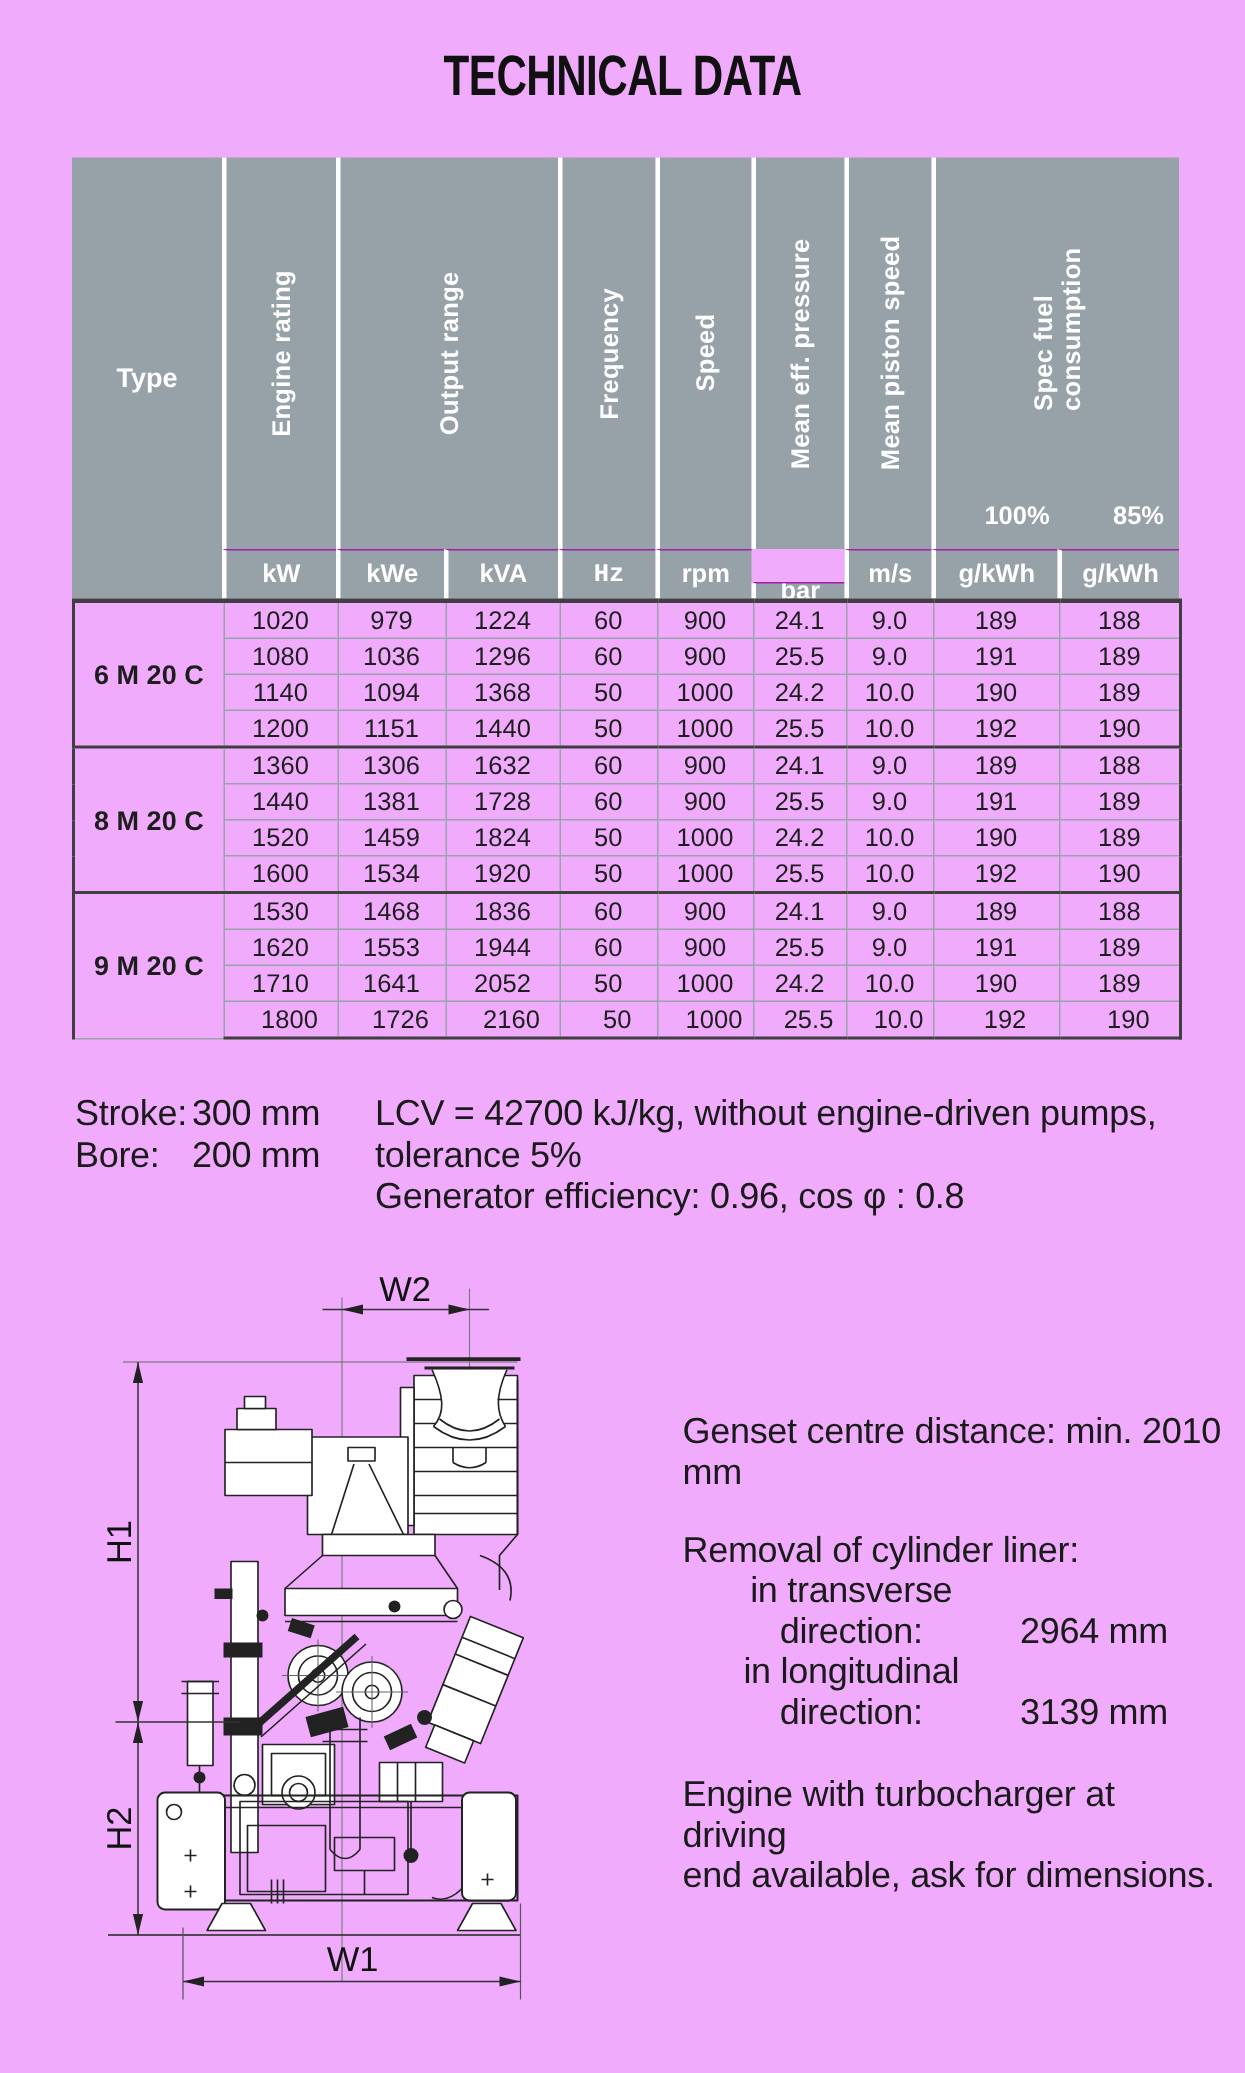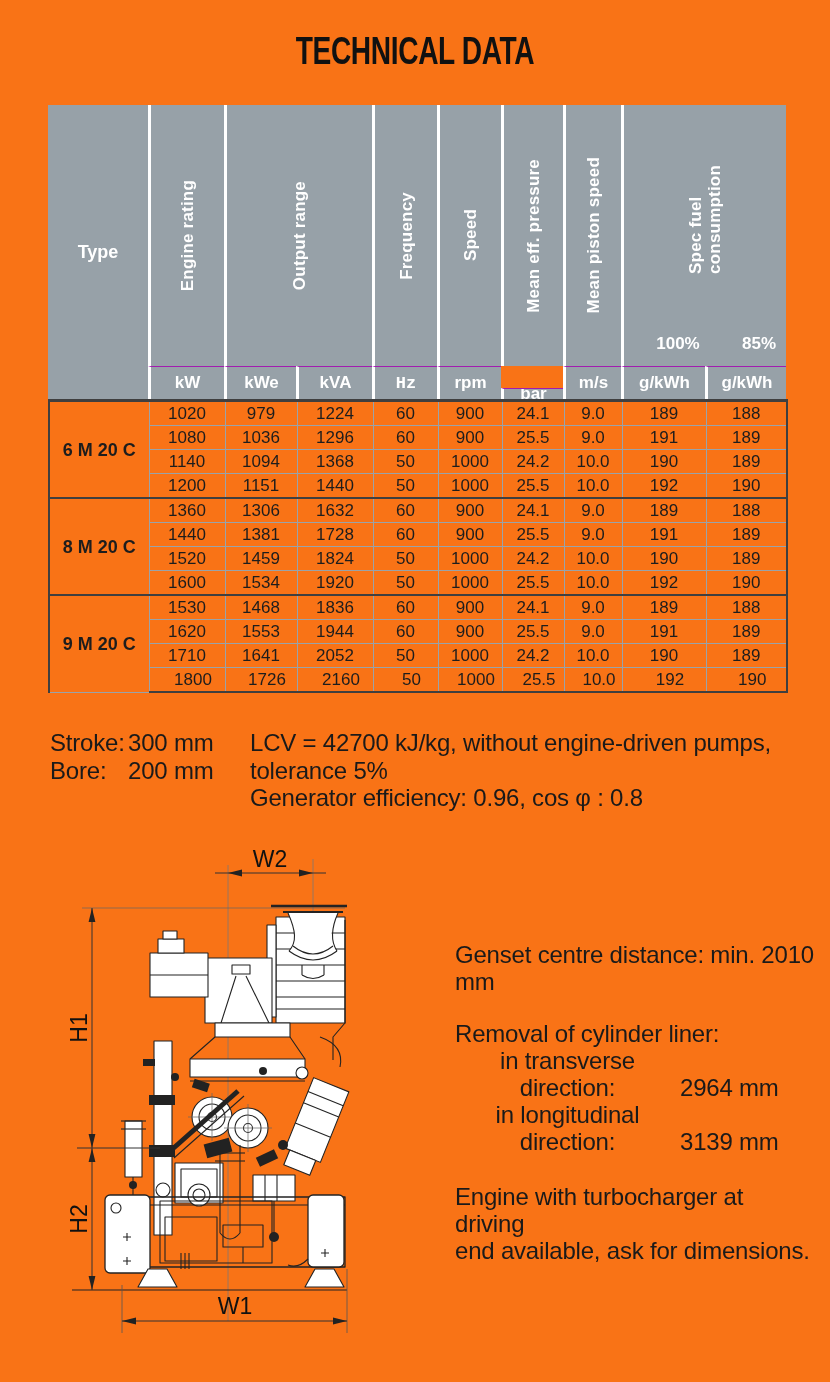--- a/index.html
+++ b/index.html
@@ -1,18 +1,18 @@
 <!DOCTYPE html>
 <html><head>
 <meta charset="utf-8">
 <style>
   html,body { margin:0; padding:0; background:#e8e8e8; }
   .page {
     position:relative; width:830px; height:1382px; margin:0 auto;
-    background:#f97316; overflow:hidden;
+    background:#f0abfc; overflow:hidden;
     font-family:"Liberation Sans","DejaVu Sans",sans-serif;
     color:#1a1a1a;
   }
   
   .title {
     position:absolute; top:30px; left:0; width:830px; margin:0;
     text-align:center; font-size:38px; font-weight:bold; color:#111;
     letter-spacing:-0.5px; transform:scaleX(0.74);
   }
   

